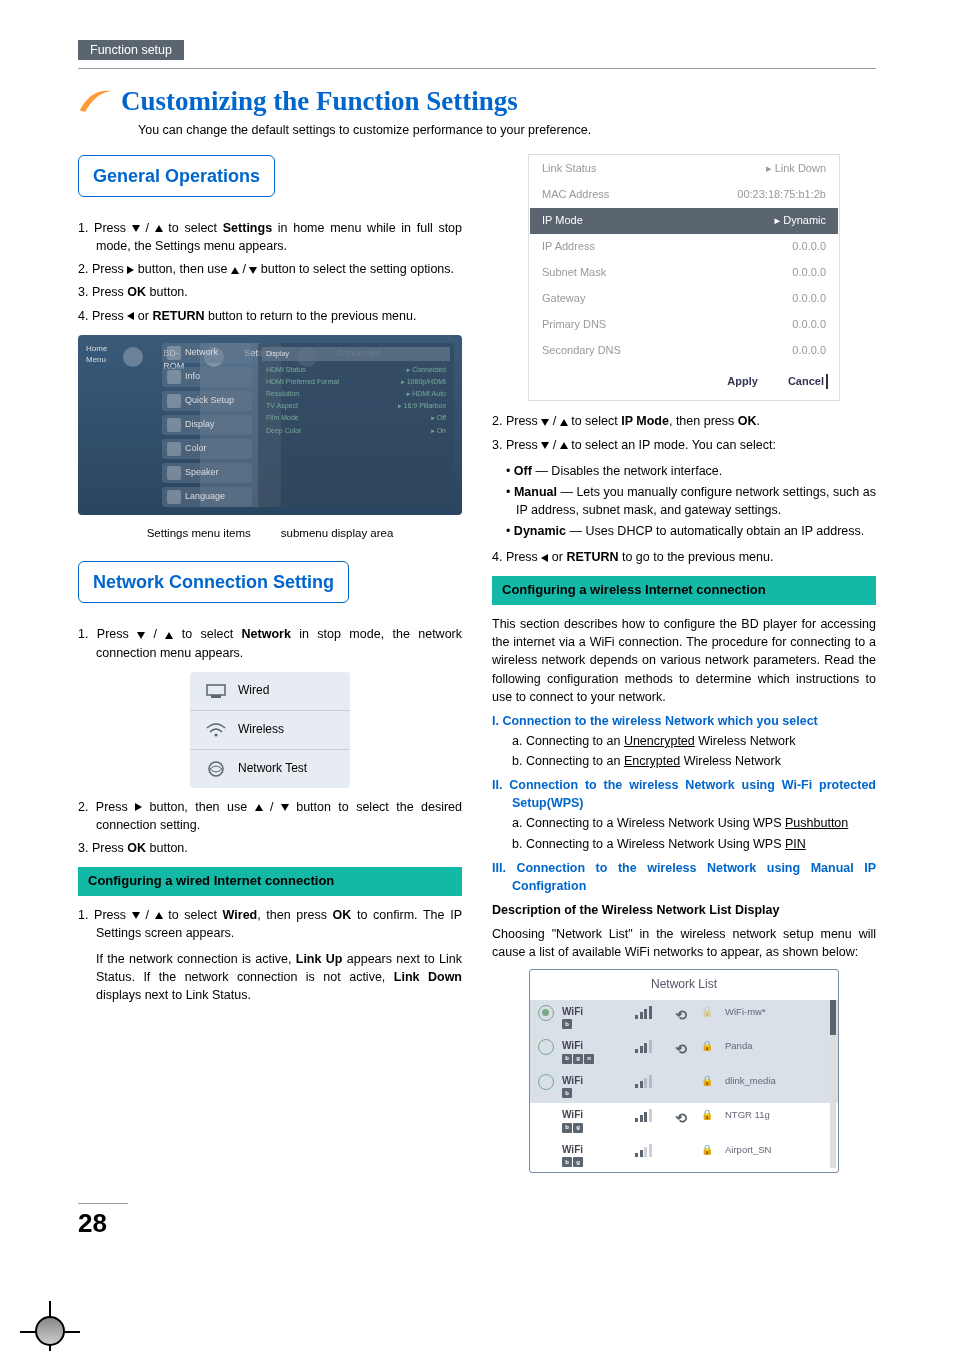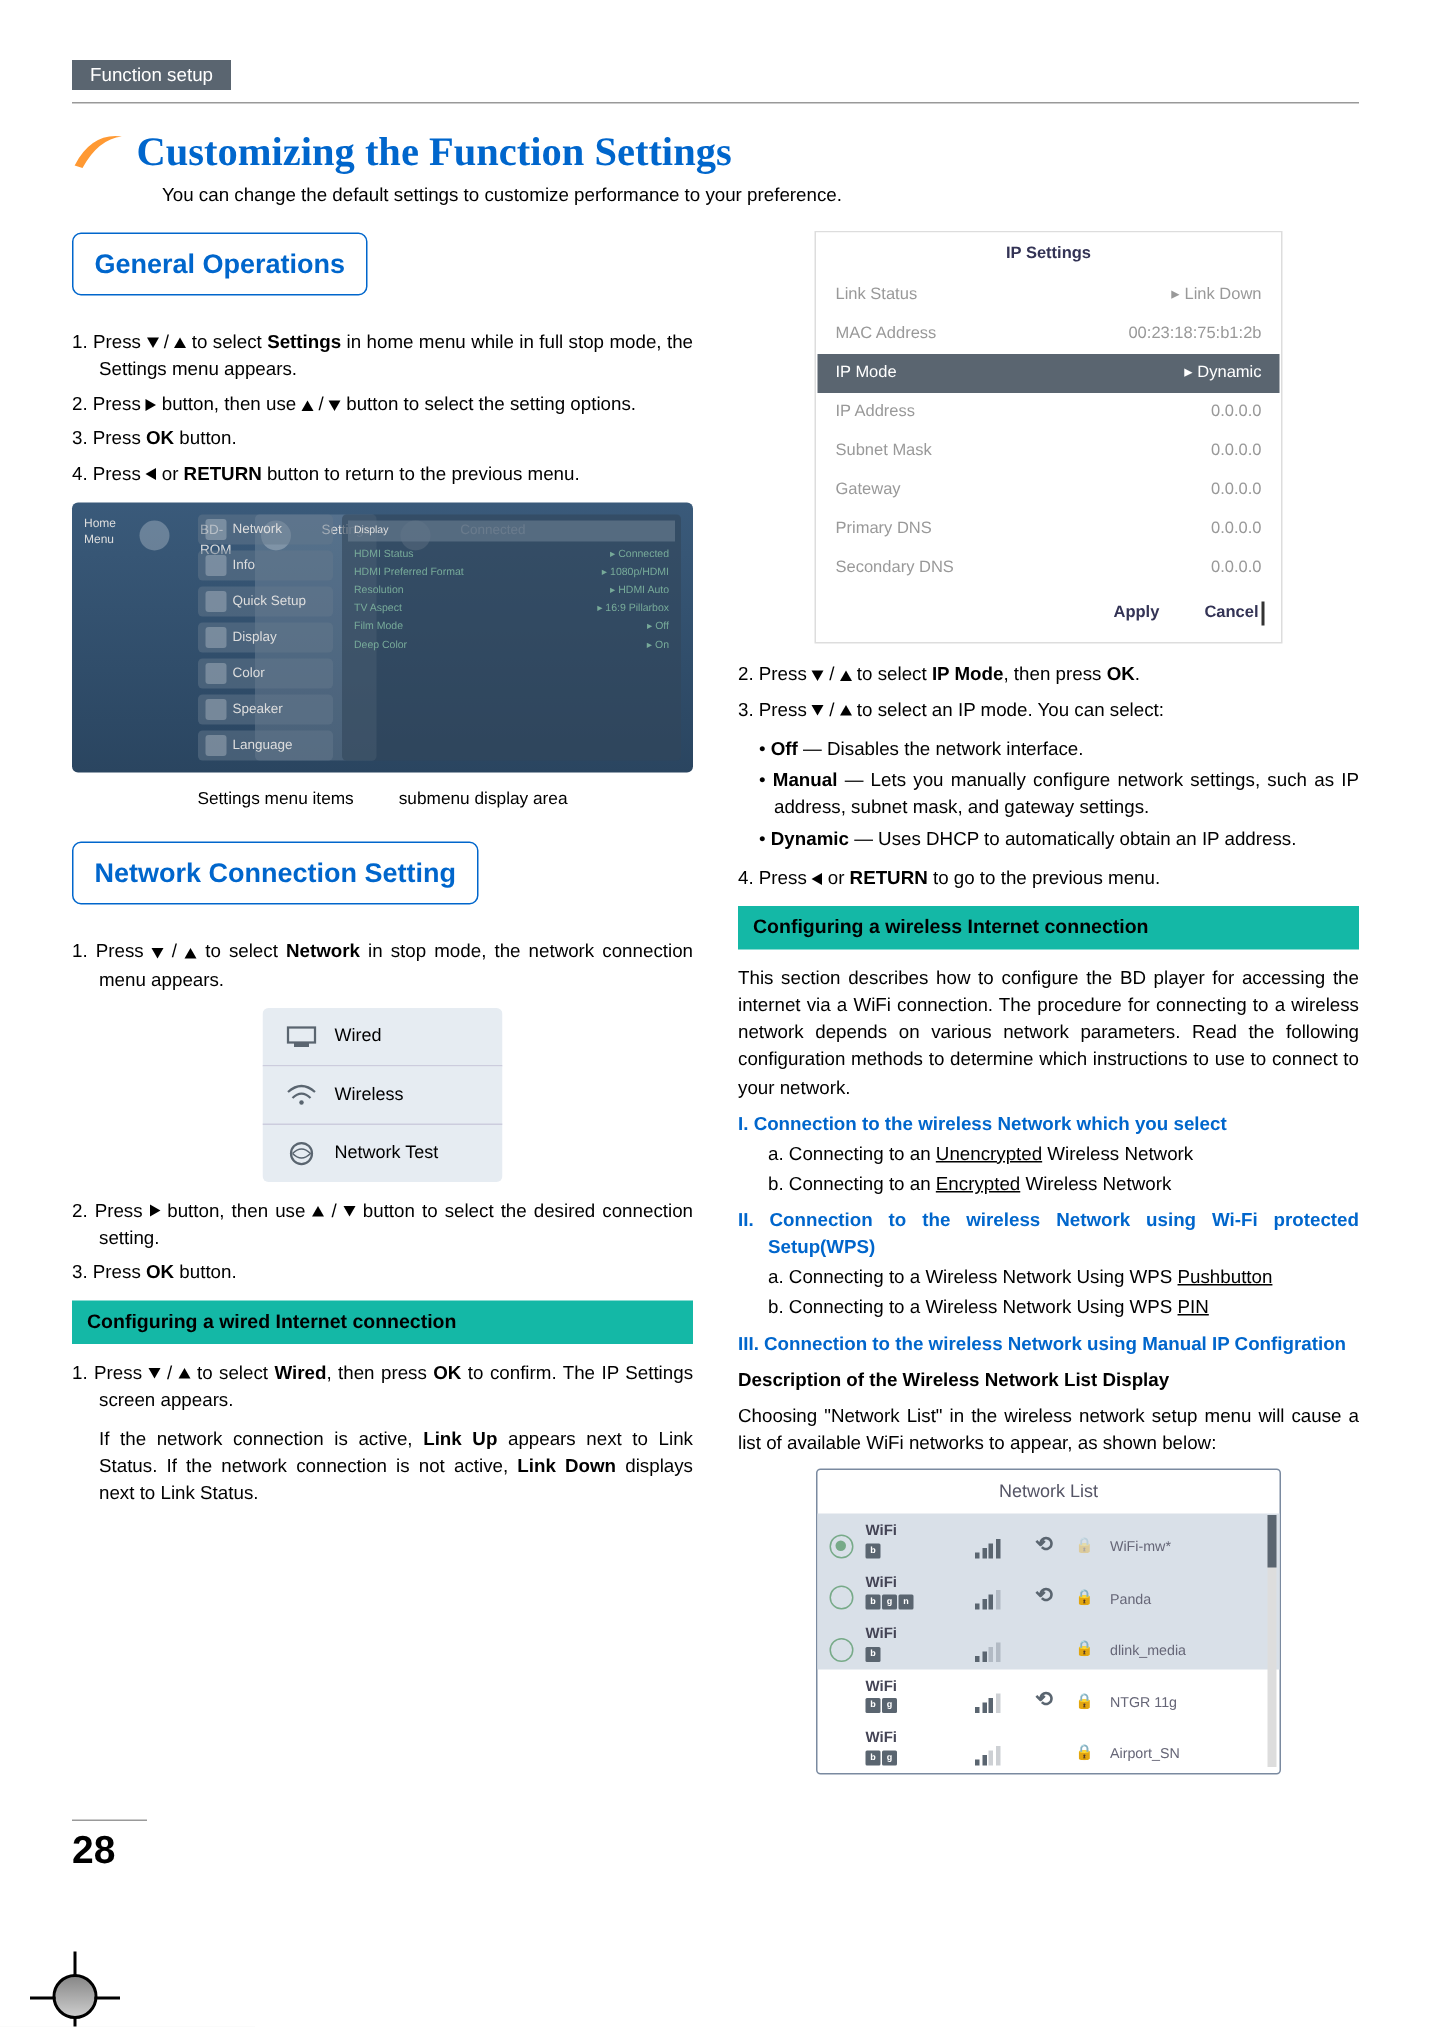--- a/index.html
+++ b/index.html
@@ -1,17 +1,17 @@
 <!DOCTYPE html>
 <html><head>
 <meta charset="utf-8">
 <style>
 *{margin:0;padding:0;box-sizing:border-box;font-family:Arial,Helvetica,sans-serif}
 body{background:#f5f5f5;width:954px;margin:0 auto}
-.page{background:#fff;padding:40px 48px;position:relative;min-height:1351px}
+.page{background:#fff;padding:40px 78px;position:relative;min-height:1351px}
 .regmarks{position:absolute;left:20px;bottom:20px}
 .regmarks::before,.regmarks::after{content:"";position:absolute;background:#000}
 .regmarks .v{width:2px;height:60px;background:#000;position:absolute;left:29px;top:-30px}
 .regmarks .h{width:60px;height:2px;background:#000;position:absolute;left:0;top:0}
 .regmarks .c{width:30px;height:30px;border:2px solid #000;border-radius:50%;position:absolute;left:15px;top:-15px;background:linear-gradient(#888,#ccc)}
 .hdr-section{background:#5a6570;color:#fff;padding:3px 12px;font-size:12.5px;display:inline-block;margin-bottom:8px}
 .rule{height:1px;background:#999;margin-bottom:15px}
 .title-row{display:flex;align-items:center;gap:8px;margin-bottom:4px}
 .title-swoosh{width:35px;height:35px;position:relative}
 .title-swoosh svg{width:35px;height:35px}
@@ -57,21 +57,21 @@
 .ip-box .ip-row .a{width:12px;text-align:center}
 .ip-box .ip-btns{display:flex;justify-content:flex-end;gap:30px;padding:10px;font-weight:bold;color:#335}
 .ip-box .cancel{border-right:2px solid #333;padding-right:2px}
 .blue-b{color:#0066cc;font-weight:bold}
 .roman{padding-left:20px;text-indent:-20px;margin:6px 0 2px}
 .sub-ab{padding-left:20px;margin-bottom:2px}
 u{text-decoration:underline}
 .desc-b{font-weight:bold;margin:6px 0}
 .net-list{border:1px solid #7a8aa0;border-radius:3px;width:310px;margin:8px auto 0;font-size:10px;position:relative}
 .net-list .title{text-align:center;padding:6px;color:#556;font-size:12px}
-.net-list .nr{display:flex;align-items:flex-end;padding:5px 8px;gap:8px}
+.net-list .nr{display:flex;align-items:flex-start;padding:5px 8px;gap:8px}
 .net-list .nr.hl{background:#d9e0e8}
 .net-list .sel{width:16px;height:16px;border:1.5px solid #7a8;border-radius:50%;position:relative;flex-shrink:0}
 .net-list .sel.on::after{content:"";width:7px;height:7px;background:#7a8;border-radius:50%;position:absolute;left:3px;top:3px}
 .net-list .ssid{width:65px;font-weight:bold;color:#445}
 .net-list .badges{display:flex;gap:1px}
 .net-list .bdg{width:10px;height:10px;background:#5a6570;color:#fff;font-size:6px;display:flex;align-items:center;justify-content:center;border-radius:1px}
 .net-list .sigcol{width:28px;display:flex;align-items:flex-end;gap:1.5px;height:14px}
 .net-list .sigcol .b{width:3px;background:#5a6570}
 .net-list .wps{width:20px;font-size:14px;color:#5a6570;font-weight:bold;text-align:center}
 .net-list .lock{width:18px;color:#5a6570;text-align:center}
@@ -231,21 +231,20 @@
       <div class="sub-hdr">Configuring a wired Internet connection</div>
 
       <ol class="steps">
         <li><span>1.  Press </span><span class="tri tri-d"></span> / <span class="tri tri-u"></span><span> to select </span><b>Wired</b><span>, then press </span><b>OK</b><span> to confirm. The IP Settings screen appears.</span></li>
       </ol>
       <p style="padding-left:18px" class="justify"><span>If the network connection is active, </span><b>Link Up</b><span> appears next to Link Status. If the network connection is not active, </span><b>Link Down</b><span> displays next to Link Status.</span></p>
     </div>
 
     <div class="col">
       <div class="ip-box">
-        <div class="ip-title">IP Settings</div>
         <div class="ip-row">
             <span class="l">Link Status</span>
             <span class="a">▸</span>
             <span>Link Down</span>
           </div>
         <div class="ip-row">
             <span class="l">MAC Address</span>
             <span class="a"></span>
             <span>00:23:18:75:b1:2b</span>
           </div>

